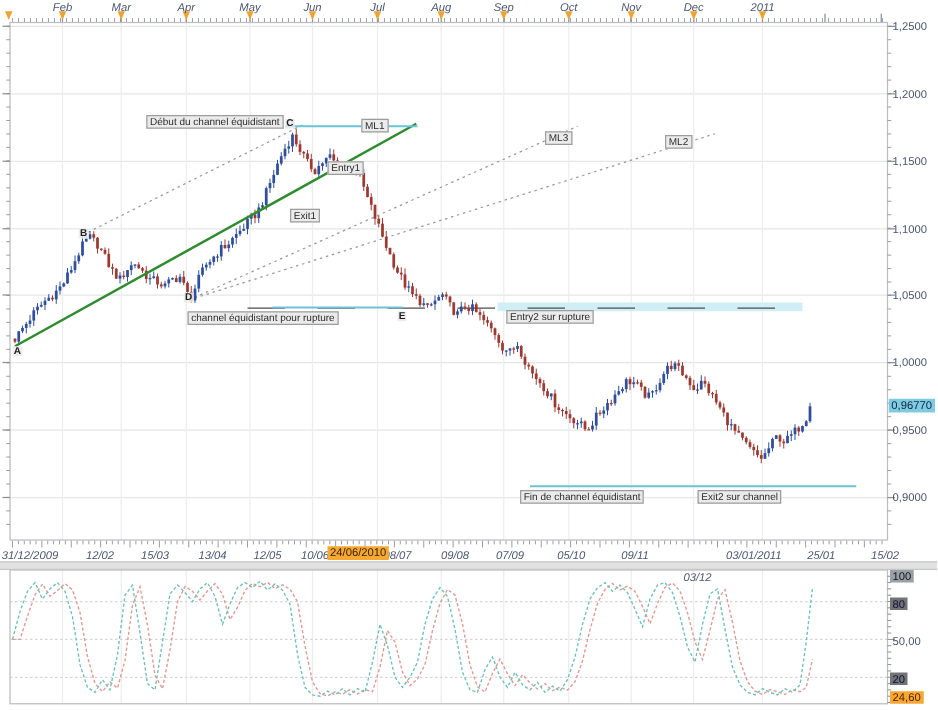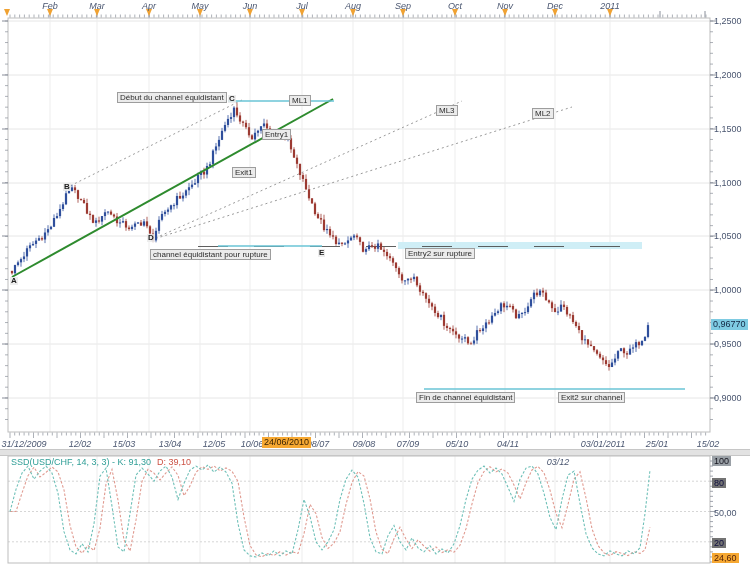--- a/index.html
+++ b/index.html
@@ -970,21 +970,21 @@
       <div class="lbl" style="left: 24px; top: 439px;">31/12/2009</div>
       <div class="lbl" style="left: 80px; top: 439px;">12/02</div>
       <div class="lbl" style="left: 124px; top: 439px;">15/03</div>
       <div class="lbl" style="left: 170px; top: 439px;">13/04</div>
       <div class="lbl" style="left: 214px; top: 439px;">12/05</div>
       <div class="lbl" style="left: 252px; top: 439px;">10/06</div>
       <div class="lbl" style="left: 318px; top: 439px;">08/07</div>
       <div class="lbl" style="left: 364px; top: 439px;">09/08</div>
       <div class="lbl" style="left: 408px; top: 439px;">07/09</div>
       <div class="lbl" style="left: 457px; top: 439px;">05/10</div>
-      <div class="lbl" style="left: 508px; top: 439px;">04/11</div>
+      <div class="lbl" style="left: 508px; top: 439px;">09/11</div>
       <div class="lbl" style="left: 558px; top: 457px;">03/12</div>
       <div class="lbl" style="left: 603px; top: 439px;">03/01/2011</div>
       <div class="lbl" style="left: 657px; top: 439px;">25/01</div>
       <div class="lbl" style="left: 708px; top: 439px;">15/02</div>
     </div>
   <div class="layer" id="annLayer" style="pointer-events:none">
       <div class="ann" style="left: 117px; top: 92px;">Début du channel équidistant</div>
       <div class="ann" style="left: 289px; top: 95px;">ML1</div>
       <div class="ann" style="left: 436px; top: 105px;">ML3</div>
       <div class="ann" style="left: 532px; top: 108px;">ML2</div>
@@ -1006,16 +1006,13 @@
       <div class="oscl s-plain" style="top: 513px;">50,00</div>
       <div class="oscl s-indigo" style="top: 543px;">20</div>
       <div class="oscl s-orange" style="top: 558px;">24,60</div>
     </div>
 
   <div class="splitter"></div>
 
   <div class="badge date-badge" id="dateBadge" style="left: 262px;">24/06/2010</div>
   <div class="badge price-badge" id="priceBadge" style="top: 319px;">0,96770</div>
 
-  <div class="legend">
-    <span class="leg-name">SSD(USD/CHF, 14, 3, 3) - </span><span class="leg-k" style="color:#2f9e96">K: 91,30</span><span class="leg-d">D: 39,10</span>
-  </div>
 </div>
 
 </body></html>

